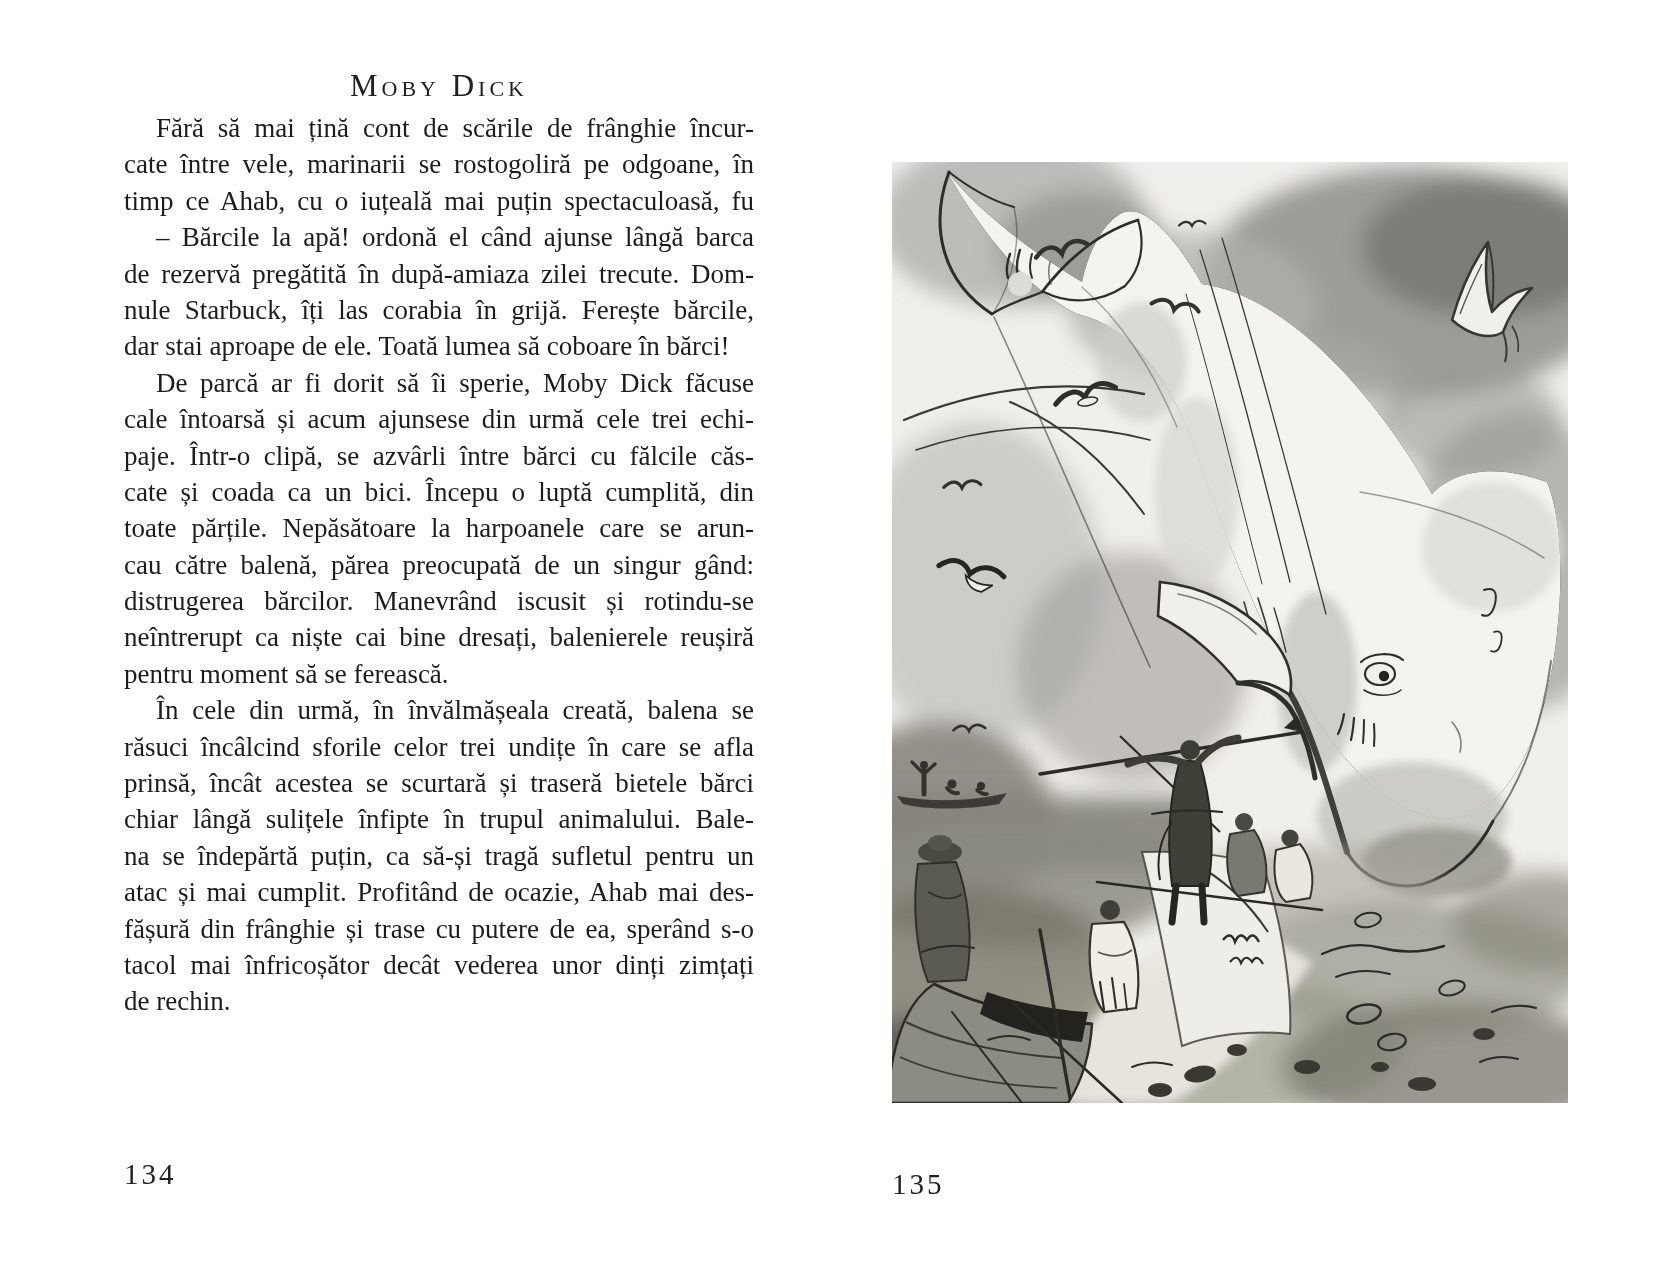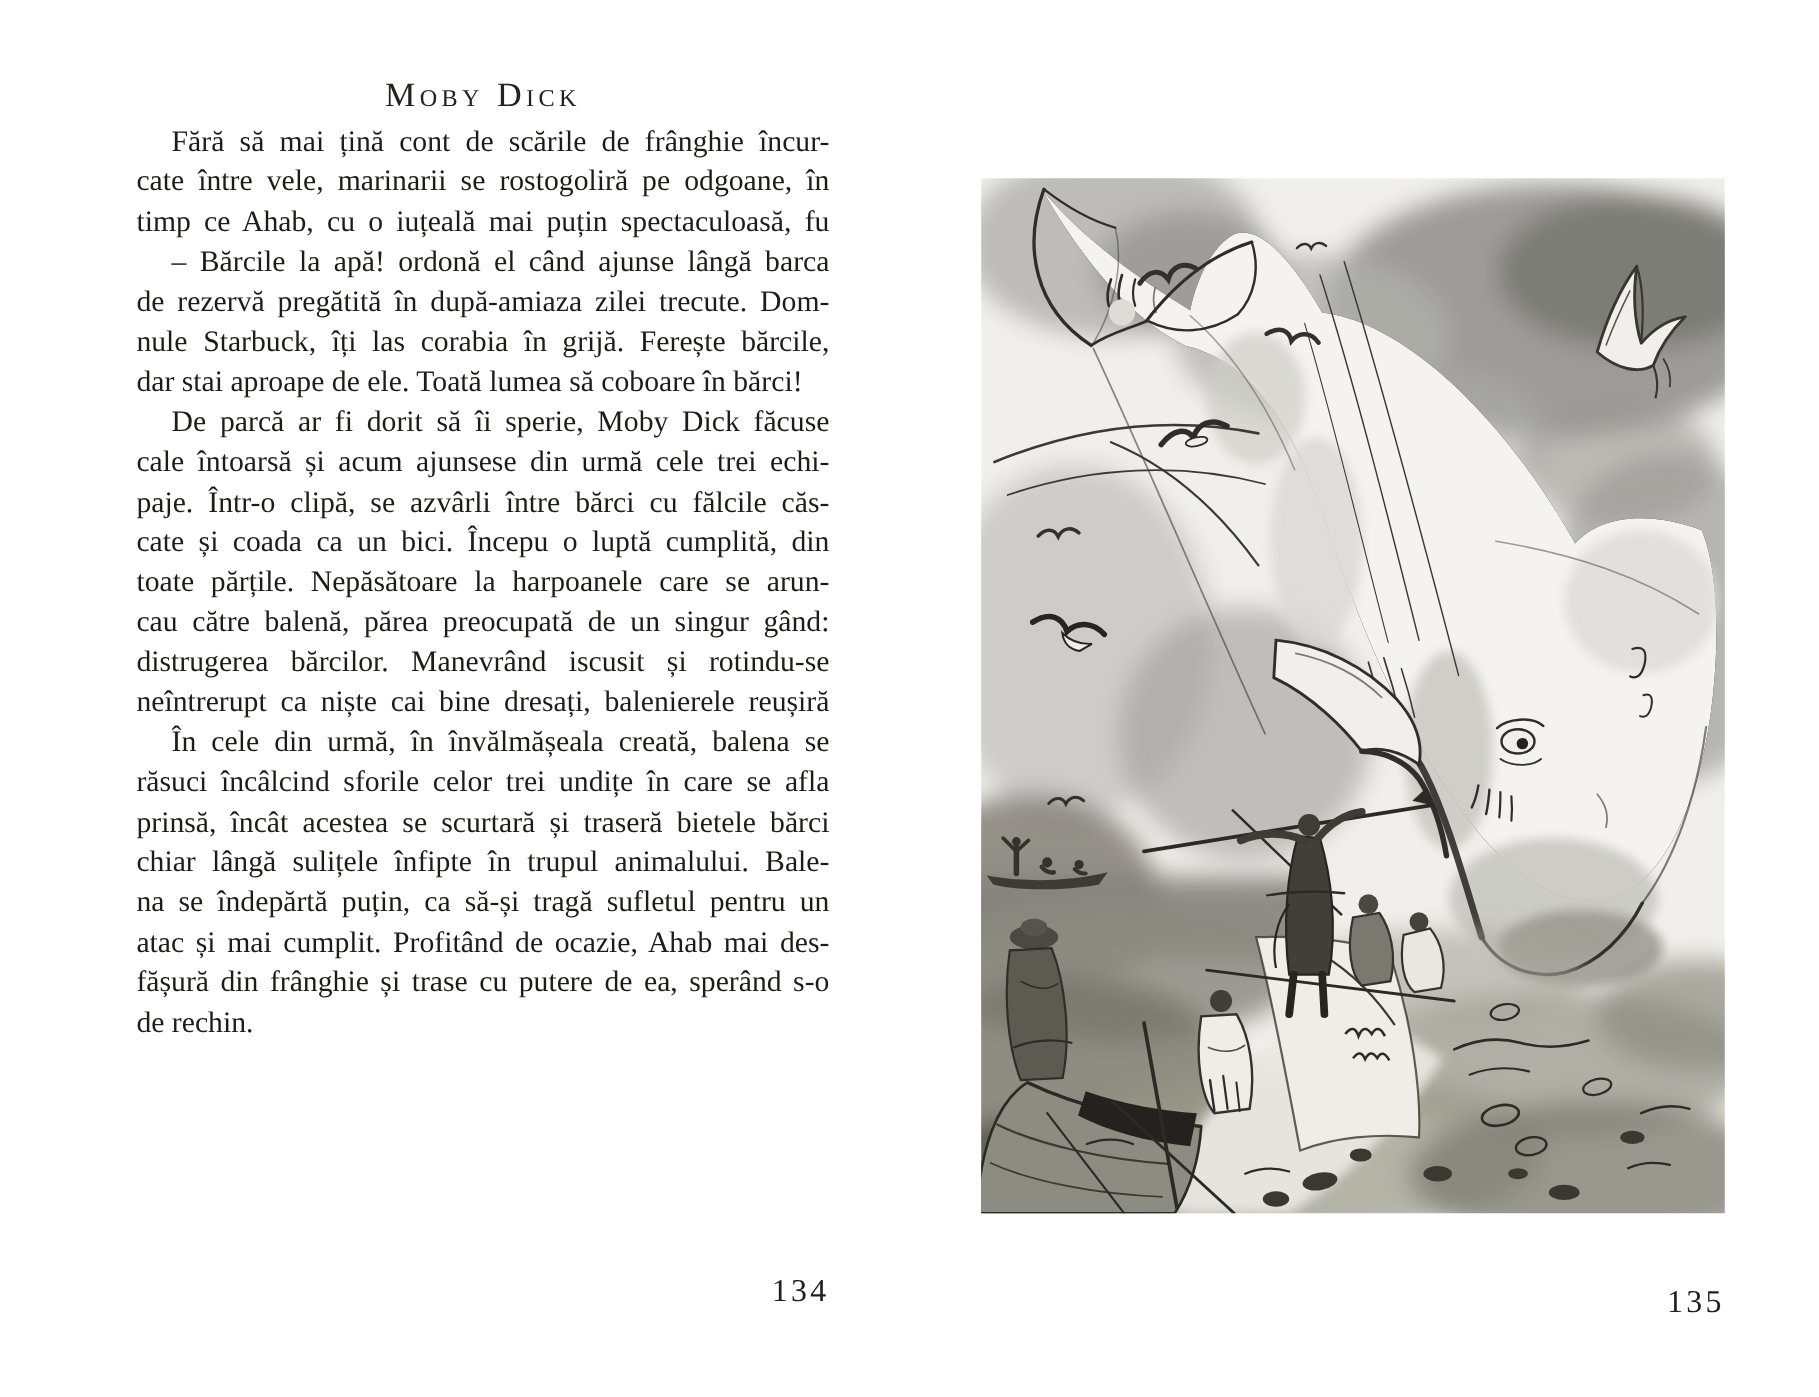--- a/index.html
+++ b/index.html
@@ -28,21 +28,21 @@
   .line{
     height:36.4px;line-height:36.4px;
     text-align:justify;text-align-last:justify;
     white-space:nowrap;
   }
   .line.indent{text-indent:32px;}
   .line.last{text-align-last:left;white-space:normal;}
 
   .page-number{
     position:absolute;font-size:29px;letter-spacing:3px;color:#201f1d;
-    text-align:right;
+    text-align:left;
   }
   .page-number.left-num{left:108px;width:630px;top:1158px;}
   .page-number.right-num{left:92px;width:676px;top:1168px;}
 
   .illustration{
     position:absolute;left:92px;top:162px;width:676px;height:941px;
   }
   .illustration svg{display:block;}
 </style>
 </head>
@@ -59,27 +59,29 @@
       <div class="line">nule Starbuck, îți las corabia în grijă. Ferește bărcile,</div>
       <div class="line last">dar stai aproape de ele. Toată lumea să coboare în bărci!</div>
       <div class="line indent">De parcă ar fi dorit să îi sperie, Moby Dick făcuse</div>
       <div class="line">cale întoarsă și acum ajunsese din urmă cele trei echi-</div>
       <div class="line">paje. Într-o clipă, se azvârli între bărci cu fălcile căs-</div>
       <div class="line">cate și coada ca un bici. Începu o luptă cumplită, din</div>
       <div class="line">toate părțile. Nepăsătoare la harpoanele care se arun-</div>
       <div class="line">cau către balenă, părea preocupată de un singur gând:</div>
       <div class="line">distrugerea bărcilor. Manevrând iscusit și rotindu-se</div>
       <div class="line">neîntrerupt ca niște cai bine dresați, balenierele reușiră</div>
+      <div class="line last">pentru moment să se ferească.</div>
       <div class="line indent">În cele din urmă, în învălmășeala creată, balena se</div>
       <div class="line">răsuci încâlcind sforile celor trei undițe în care se afla</div>
       <div class="line">prinsă, încât acestea se scurtară și traseră bietele bărci</div>
       <div class="line">chiar lângă sulițele înfipte în trupul animalului. Bale-</div>
       <div class="line">na se îndepărtă puțin, ca să-și tragă sufletul pentru un</div>
       <div class="line">atac și mai cumplit. Profitând de ocazie, Ahab mai des-</div>
       <div class="line">fășură din frânghie și trase cu putere de ea, sperând s-o</div>
+      <div class="line">tacol mai înfricoșător decât vederea unor dinți zimțați</div>
       <div class="line last">de rechin.</div>
     </div>
   <div class="page-number left-num">134</div>
 </div>
 
 <div class="page page-right">
   <div class="illustration">
     <svg viewBox="0 0 676 941" width="676" height="941" xmlns="http://www.w3.org/2000/svg">
       <defs>
         <filter id="w1" x="-40%" y="-40%" width="180%" height="180%">

